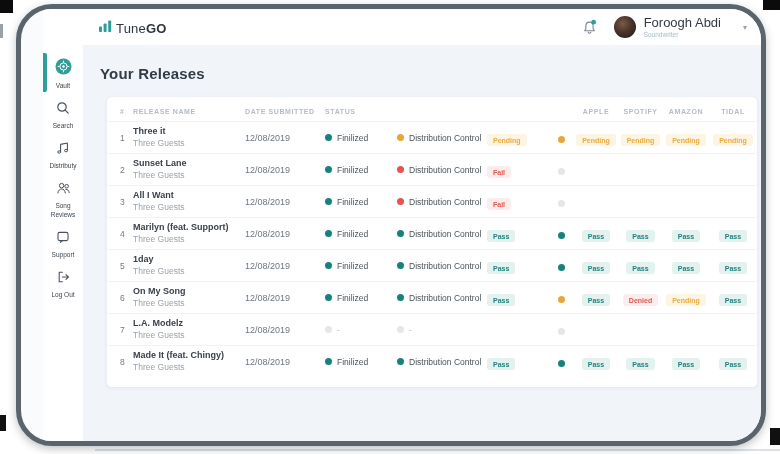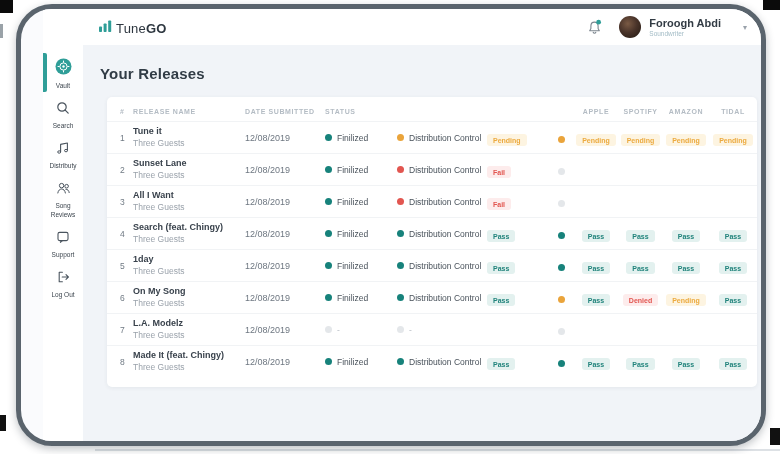--- a/index.html
+++ b/index.html
@@ -26,21 +26,21 @@
 
   
   .topbar{flex:0 0 36px;background:#fff;display:flex;align-items:center;padding:0 14px 0 56px;}
   .logo{display:flex;align-items:flex-end;gap:4px;}
   .logo-text{font-size:13px;color:#2e3740;letter-spacing:.2px;}
   .logo-text b{font-weight:700;}
   .top-spacer{flex:1;}
   .bell{position:relative;margin-right:16px;width:17px;height:17px;cursor:pointer;}
   .avatar{width:22px;height:22px;border-radius:50%;background:radial-gradient(circle at 40% 35%,#7a5a44 0%,#4a342a 45%,#20160f 100%);flex:0 0 auto;}
   .userblock{margin-left:8px;line-height:1.15;}
-  .username{font-size:11px;font-weight:700;color:#323b44;}
+  .username{font-size:13px;font-weight:400;color:#323b44;}
   .userrole{font-size:6.5px;color:#a3bcc6;}
   .chev{margin-left:22px;font-size:8px;color:#9aa2ab;cursor:pointer;}
 
   
   .appbody{flex:1;display:flex;min-height:0;}
   .sidebar{flex:0 0 40px;background:#fff;display:flex;flex-direction:column;align-items:center;padding-top:7px;}
   .side-item{position:relative;width:100%;display:flex;flex-direction:column;align-items:center;padding:6px 0 5px;cursor:pointer;}
   .side-item .accent{display:none;}
   .side-item.active .accent{display:block;position:absolute;left:0;top:1px;bottom:3px;width:4px;background:var(--brand);border-radius:0 2px 2px 0;}
   .side-label{margin-top:3px;font-size:6.5px;color:#3d464f;text-align:center;line-height:1.25;max-width:36px;}
@@ -193,21 +193,21 @@
                 <th class="center">APPLE</th>
                 <th class="center">SPOTIFY</th>
                 <th class="center">AMAZON</th>
                 <th class="center">TIDAL</th>
               </tr>
             </thead>
             <tbody>
                 <tr>
                   <td class="cell-num">1</td>
                   <td>
-                    <div class="rname">Tune it</div>
+                    <div class="rname">Three it</div>
                     <div class="rartist">Three Guests</div>
                   </td>
                   <td class="rdate">12/08/2019</td>
                   <td>
                     <div class="status">
                       <span class="dot teal"></span>
                       <span class="status-label">Finilized</span>
                     </div>
                   </td>
                   <td>
@@ -271,21 +271,21 @@
                   <td><span class="badge fail">Fail</span></td>
                   <td class="center"><span class="dot gray"></span></td>
                   <td class="center"></td>
                   <td class="center"></td>
                   <td class="center"></td>
                   <td class="center"></td>
                 </tr>
                 <tr>
                   <td class="cell-num">4</td>
                   <td>
-                    <div class="rname">Search (feat. Chingy)</div>
+                    <div class="rname">Marilyn (feat. Support)</div>
                     <div class="rartist">Three Guests</div>
                   </td>
                   <td class="rdate">12/08/2019</td>
                   <td>
                     <div class="status">
                       <span class="dot teal"></span>
                       <span class="status-label">Finilized</span>
                     </div>
                   </td>
                   <td>

